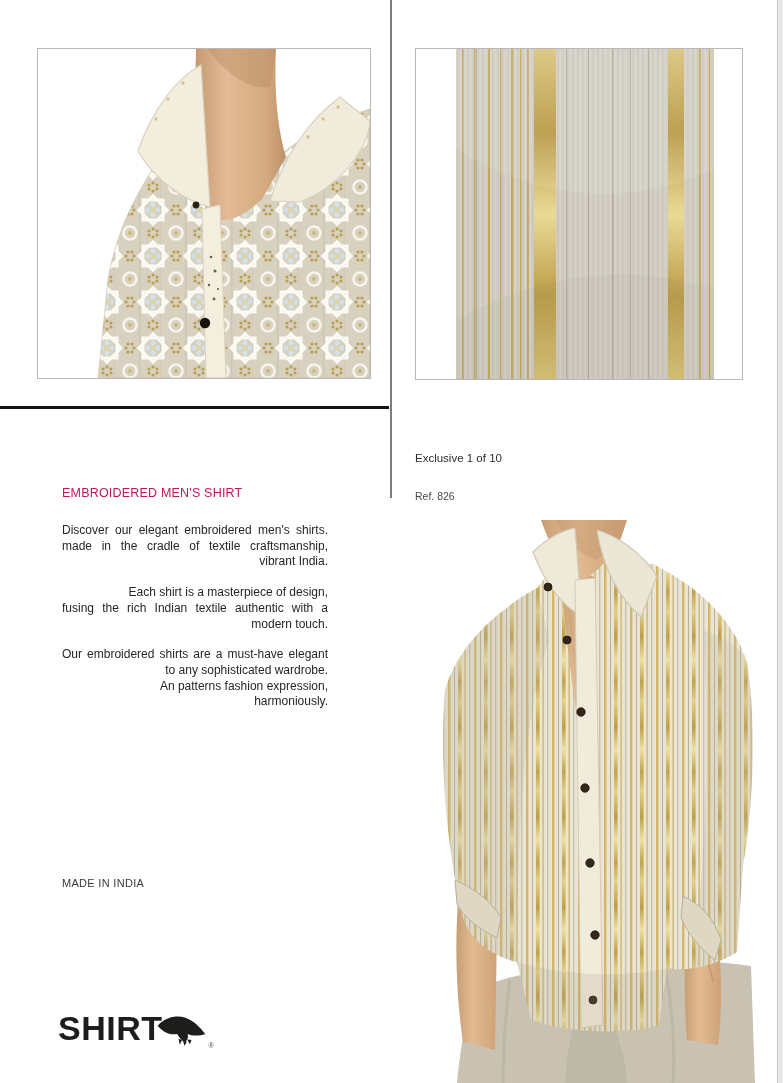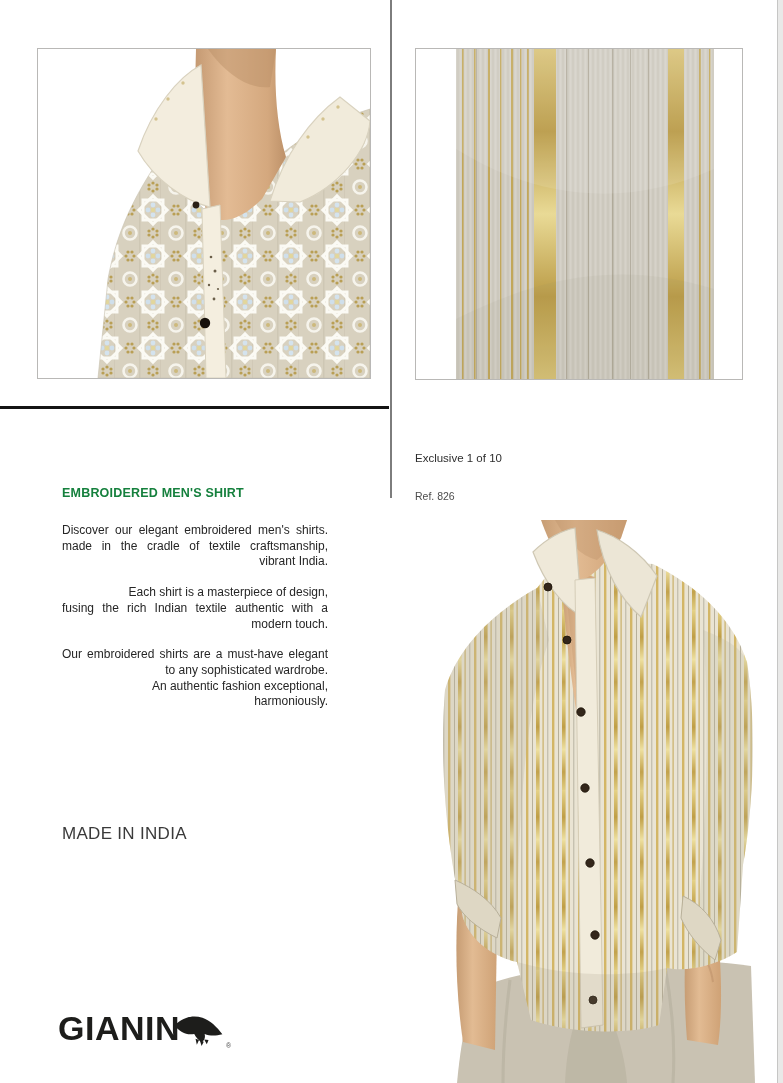--- a/index.html
+++ b/index.html
@@ -19,25 +19,25 @@
 
   
   .frame{position:absolute;background:#fff;border:1px solid #b9b8b6;overflow:hidden;}
   .frame-collar{left:37px;top:48px;width:332px;height:329px;}
   .frame-fabric{left:415px;top:48px;width:326px;height:330px;}
   .photo-model{position:absolute;left:415px;top:520px;width:362px;height:563px;overflow:hidden;}
   .frame svg,.photo-model svg{display:block;width:100%;height:100%;}
 
   
   .text-col{position:absolute;left:62px;top:486px;width:266px;color:#262626;}
-  .doc-title{font-size:12.5px;font-weight:bold;letter-spacing:.2px;color:#15803d;margin:0 0 23px 0;}
+  .doc-title{font-size:12.5px;font-weight:normal;letter-spacing:.2px;color:#be185d;margin:0 0 23px 0;}
   .para{margin:0 0 15px 0;}
   .line{font-size:12px;line-height:15.7px;text-align:right;}
   .line.just{text-align:justify;text-align-last:justify;}
-  .made-in{position:absolute;left:62px;top:824px;font-size:17px;letter-spacing:.3px;color:#3a3a3a;}
+  .made-in{position:absolute;left:62px;top:877px;font-size:11px;letter-spacing:.3px;color:#3a3a3a;}
 
   
   .brand{position:absolute;left:58px;top:1011px;display:flex;align-items:flex-end;}
   .brand-text{font-size:34px;font-weight:800;letter-spacing:.5px;color:#1d1d1b;line-height:34px;}
   .brand-bird{width:52px;height:36px;margin-left:-7px;margin-bottom:-3px;}
   .brand-reg{font-size:7px;color:#4a4a4a;margin-left:1px;margin-bottom:-4px;}
 
   
   .exclusive{position:absolute;left:415px;top:452px;font-size:11.5px;color:#2e2e2e;}
   .ref{position:absolute;left:415px;top:474px;font-size:10.5px;color:#4c4c4c;margin-top:16px;}
@@ -187,30 +187,30 @@
           <div class="line">vibrant India.</div>
         </div>
         <div class="para">
           <div class="line">Each shirt is a masterpiece of design,</div>
           <div class="line just">fusing the rich Indian textile authentic with a</div>
           <div class="line">modern touch.</div>
         </div>
         <div class="para">
           <div class="line just">Our embroidered shirts are a must-have elegant</div>
           <div class="line">to any sophisticated wardrobe.</div>
-          <div class="line">An authentic fashion exceptional,</div>
+          <div class="line">An patterns fashion expression,</div>
           <div class="line">harmoniously.</div>
         </div>
       </div>
   </section>
 
   <div class="made-in">MADE IN INDIA</div>
 
   <div class="brand">
-    <span class="brand-text">GIANIN</span>
+    <span class="brand-text">SHIRT</span>
     <svg class="brand-bird" viewBox="0 0 60 40">
       <path fill="#1d1d1b" d="M2 15 C10 6 22 2 34 6 C43 9 51 17 57 25 C49 27 42.5 27 36.5 24.5 C37.5 28.5 36.5 31.5 33.5 34 C29.5 32 26.5 28.5 24.5 24.5 C16 26.5 8 22.5 2 15 Z"></path>
       <path fill="#1d1d1b" d="M26 30 l1.5 7 l2.5 -5.5 Z M31 32 l2 6.5 l2.5 -5 Z M36 31 l3 5.5 l2 -5 Z"></path>
     </svg>
     <span class="brand-reg">®</span>
   </div>
 
   <div class="exclusive">Exclusive 1 of 10</div>
   <div class="ref">Ref. 826</div>
 

